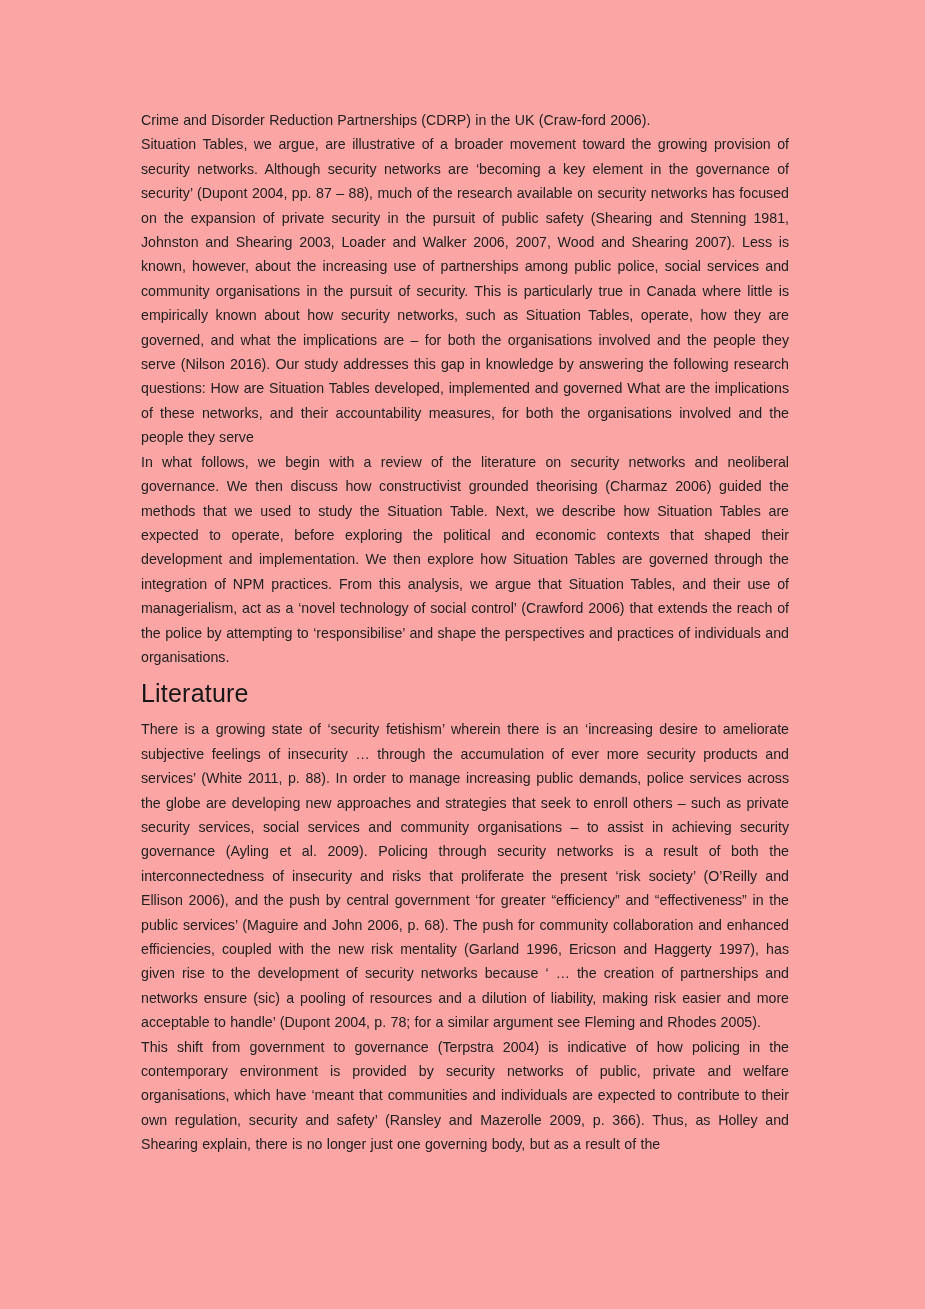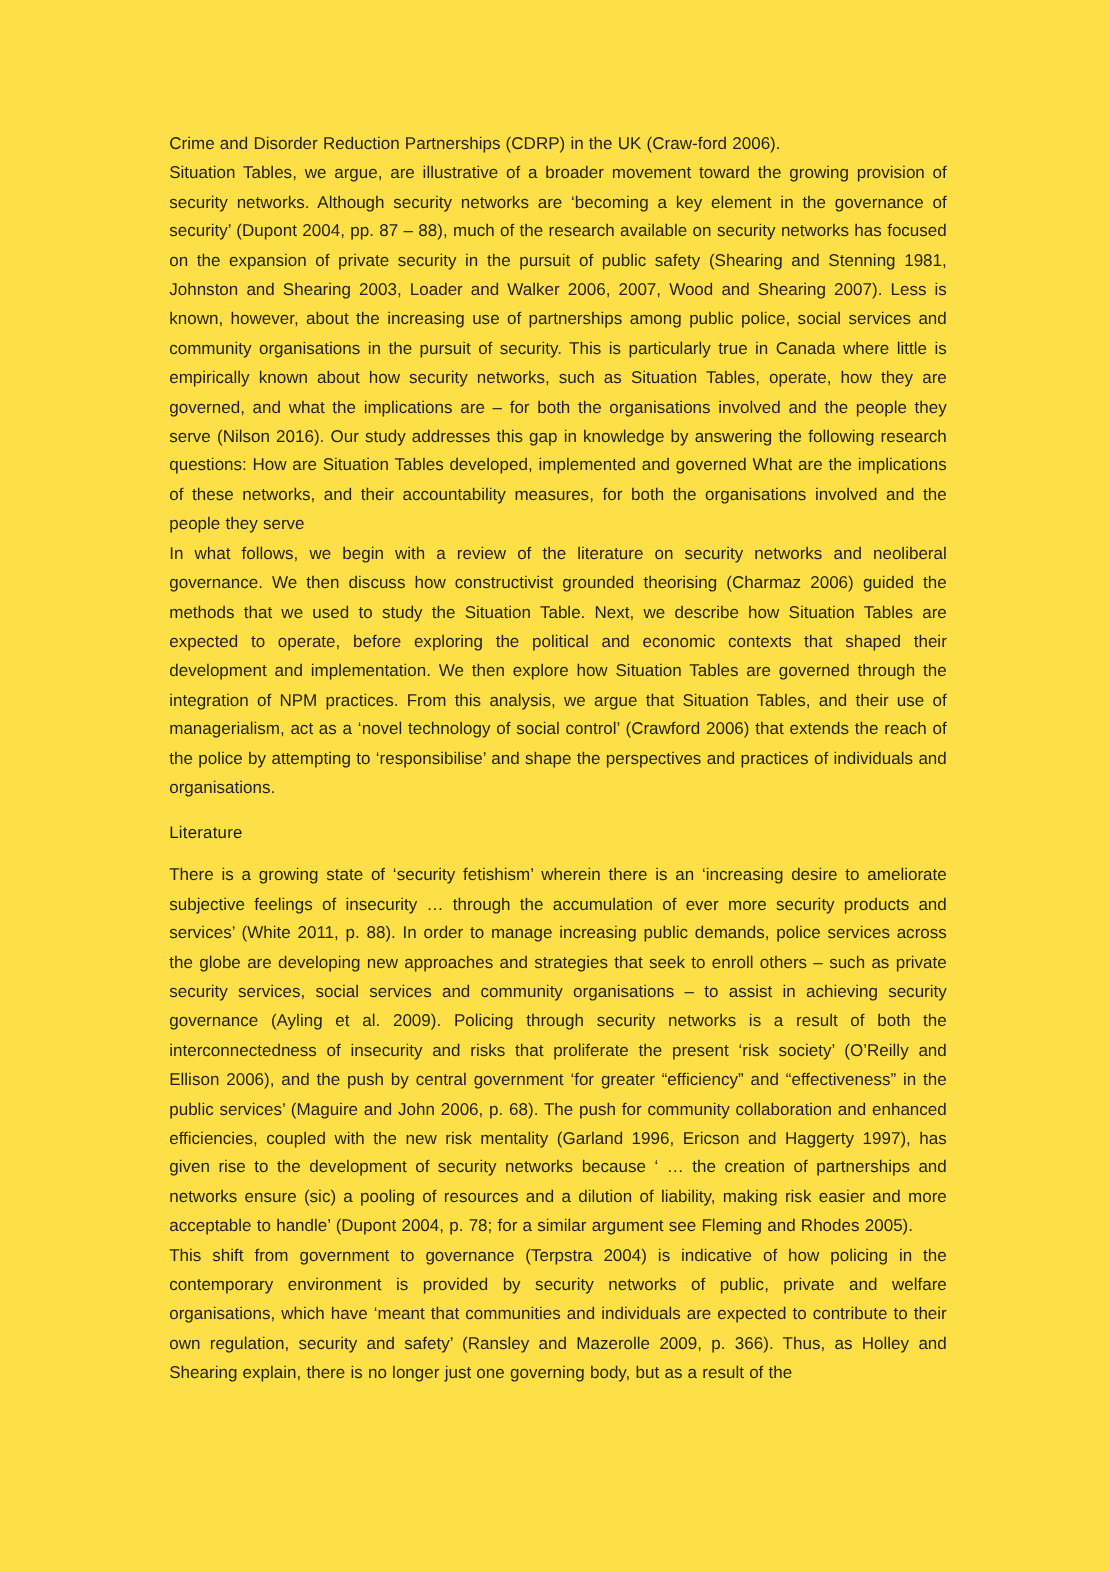--- a/index.html
+++ b/index.html
@@ -4,40 +4,40 @@
 <style>
   html, body {
     margin: 0;
     padding: 0;
     background: #ffffff;
   }
   .page {
     position: relative;
     width: 925px;
     height: 1309px;
-    background: #fde047;
+    background: #fca5a5;
     overflow: hidden;
     font-family: "Liberation Sans", sans-serif;
   }
   .text-column {
     position: absolute;
     left: 141px;
     top: 108px;
     width: 648px;
     color: #212121;
     font-size: 14.2px;
     line-height: 24.4px;
     word-spacing: 0.4px;
   }
   .text-column p {
     margin: 0;
     text-align: justify;
   }
   .section-heading {
-    font-size: 14px;
+    font-size: 25px;
     font-weight: 500;
     line-height: 30px;
     color: #161616;
     margin: 9px 0 9px 0;
     letter-spacing: 0.2px;
   }
 </style>
 </head>
 <body>
 

